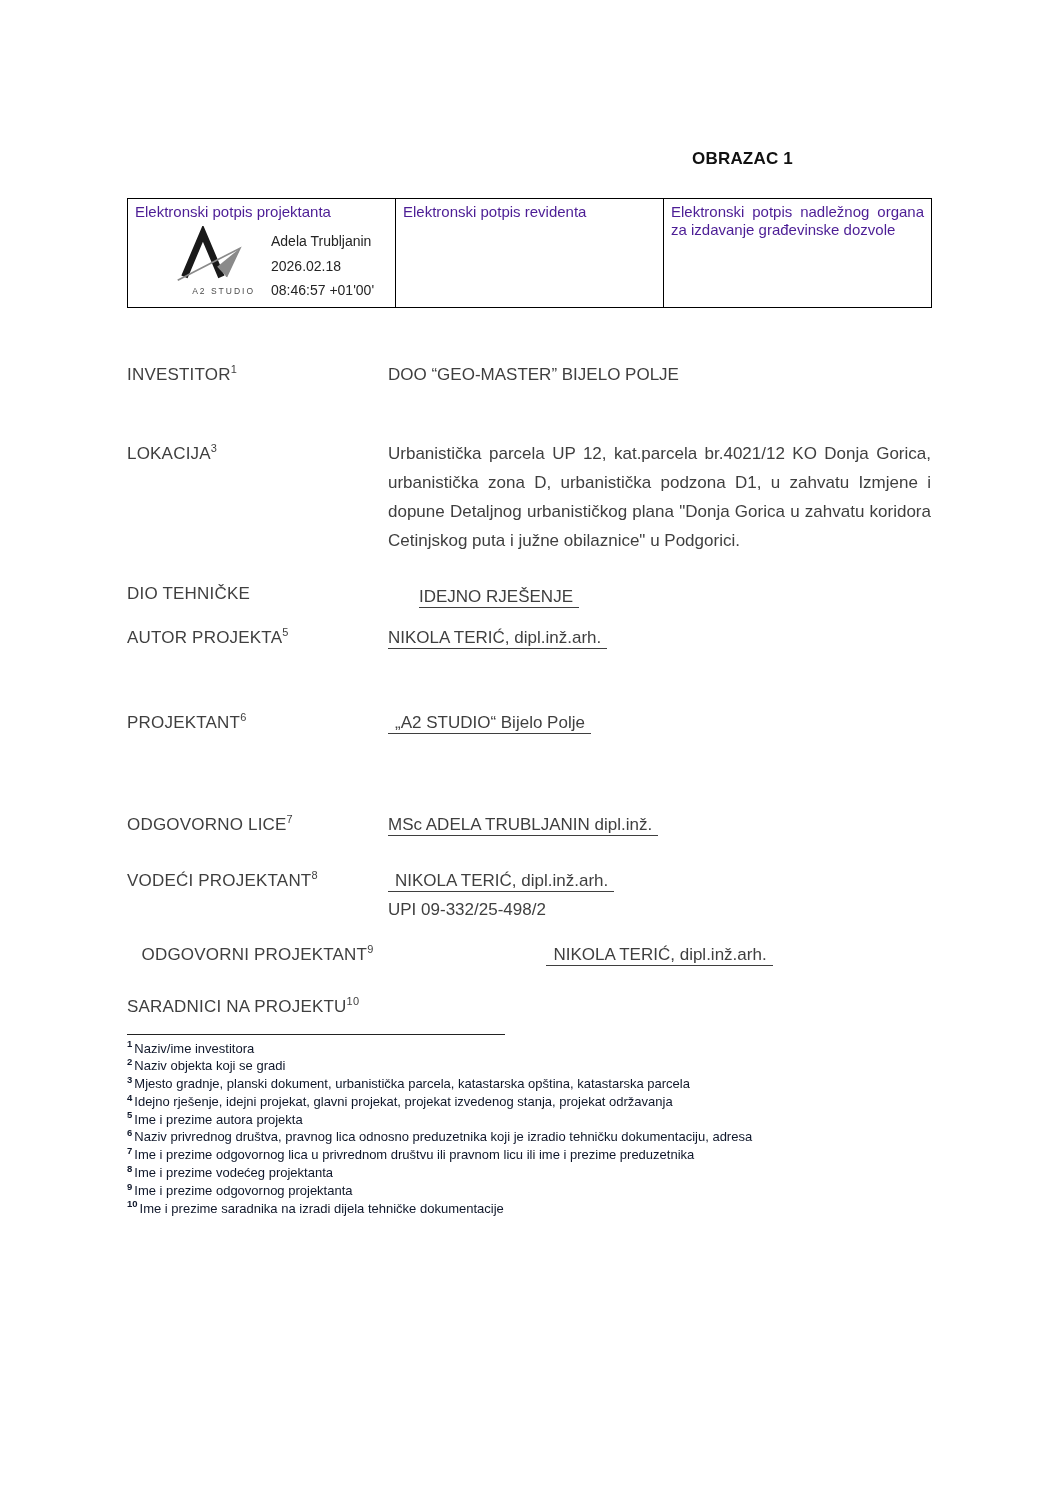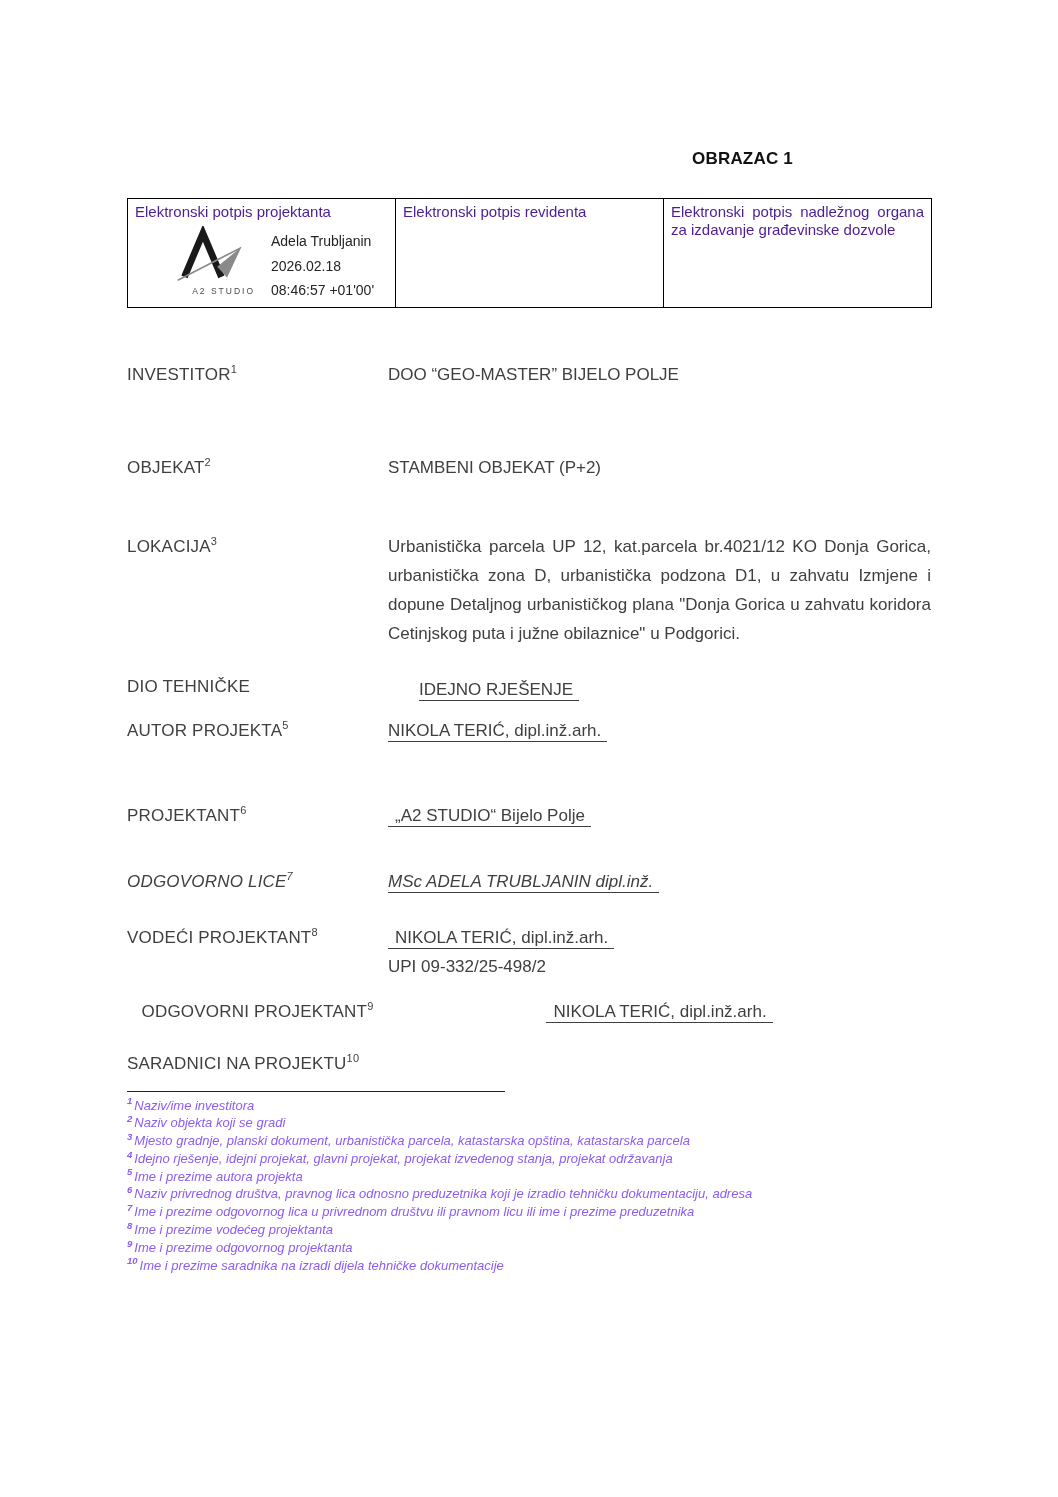--- a/index.html
+++ b/index.html
@@ -52,34 +52,34 @@
   .val-just { text-align:justify; line-height:29px; }
   .lh29 { line-height:29px; }
   .pl { padding-left:7px; }
 
   .mt-investitor { margin-top:56px; }
   .mt-objekat    { margin-top:71px; }
   .mt-lokacija   { margin-top:53px; }
   .mt-dio        { margin-top:24px;gap:31px; }
   .mt-autor      { margin-top:19px; }
   .mt-projektant { margin-top:63px;justify-content:center; }
-  .mt-odglice    { margin-top:44px;font-style:italic; }
+  .mt-odglice    { margin-top:80px; }
   .mt-vodeci     { margin-top:30px; }
   .mt-odgproj    { margin-top:20px;text-align:center; }
   .mt-saradnici  { margin-top:30px; }
 
   .row-dio { align-items:flex-end; }
 
   
   .footnote-sep {
     margin-top:16px;
     width:378px; border-top:1px solid #222;
   }
   .footnotes { margin-top:5px; }
-  .fn { font-size:13px; line-height:17.8px; color:#8b5cf6;font-style:italic; }
+  .fn { font-size:13px; line-height:17.8px; color:#0f172a; }
   .fn sup { font-size:9.5px; font-weight:bold; vertical-align:super; line-height:0; margin-right:2px; }
 </style>
 </head>
 <body>
 
 <div class="page">
 
   <div class="form-label">OBRAZAC 1</div>
 
   <table class="sig-table">
@@ -111,24 +111,20 @@
       </td>
     </tr>
   </tbody>
     </table>
 
   <div class="row mt-investitor">
     <div class="lbl"><span>INVESTITOR</span><sup class="fsup">1</sup></div>
     <div class="val">DOO “GEO-MASTER” BIJELO POLJE</div>
   </div>
 
-  <div class="row mt-objekat">
-    <div class="lbl"><span>OBJEKAT</span><sup class="fsup">2</sup></div>
-    <div class="val">STAMBENI OBJEKAT (P+2)</div>
-  </div>
 
   <div class="row mt-lokacija">
     <div class="lbl lh29"><span>LOKACIJA</span><sup class="fsup">3</sup></div>
     <div class="val val-just">Urbanistička parcela UP 12, kat.parcela br.4021/12 KO Donja Gorica, urbanistička zona D, urbanistička podzona D1, u zahvatu Izmjene i dopune Detaljnog urbanističkog plana "Donja Gorica u zahvatu koridora Cetinjskog puta i južne obilaznice" u Podgorici.</div>
   </div>
 
   <div class="row row-dio mt-dio">
     <div class="lbl lh29">
       <div>DIO TEHNIČKE</div>
     </div>

